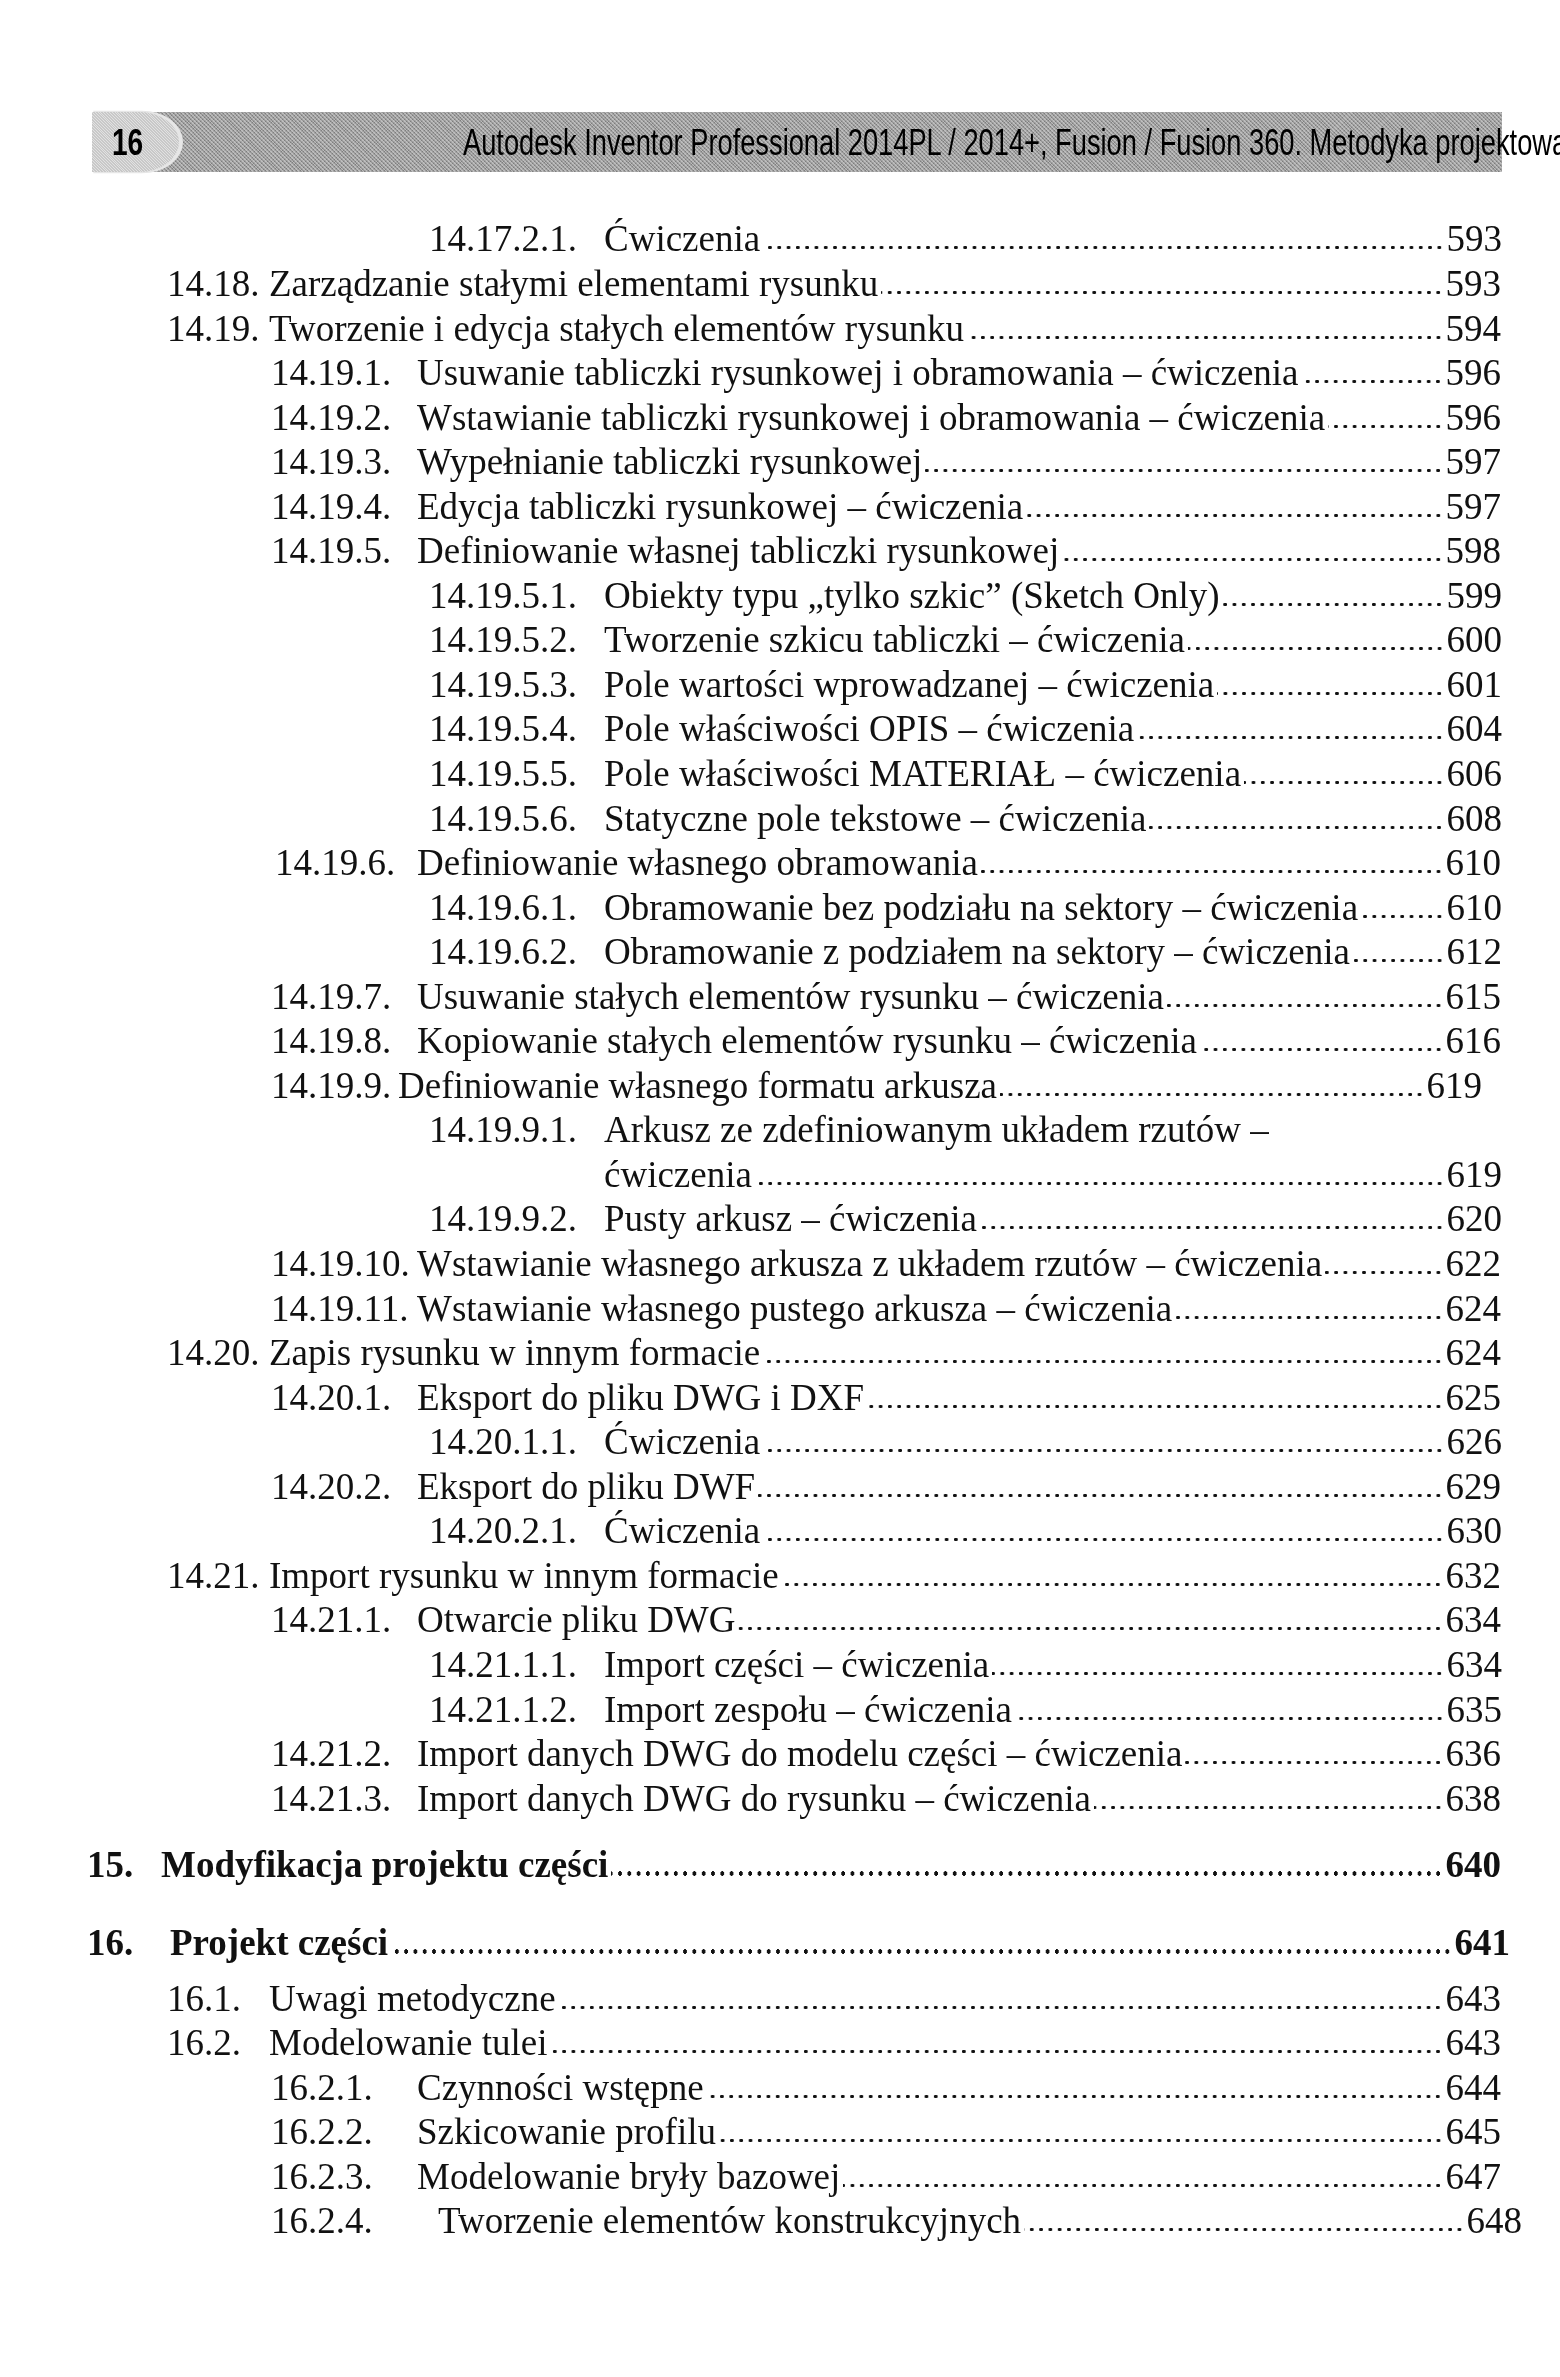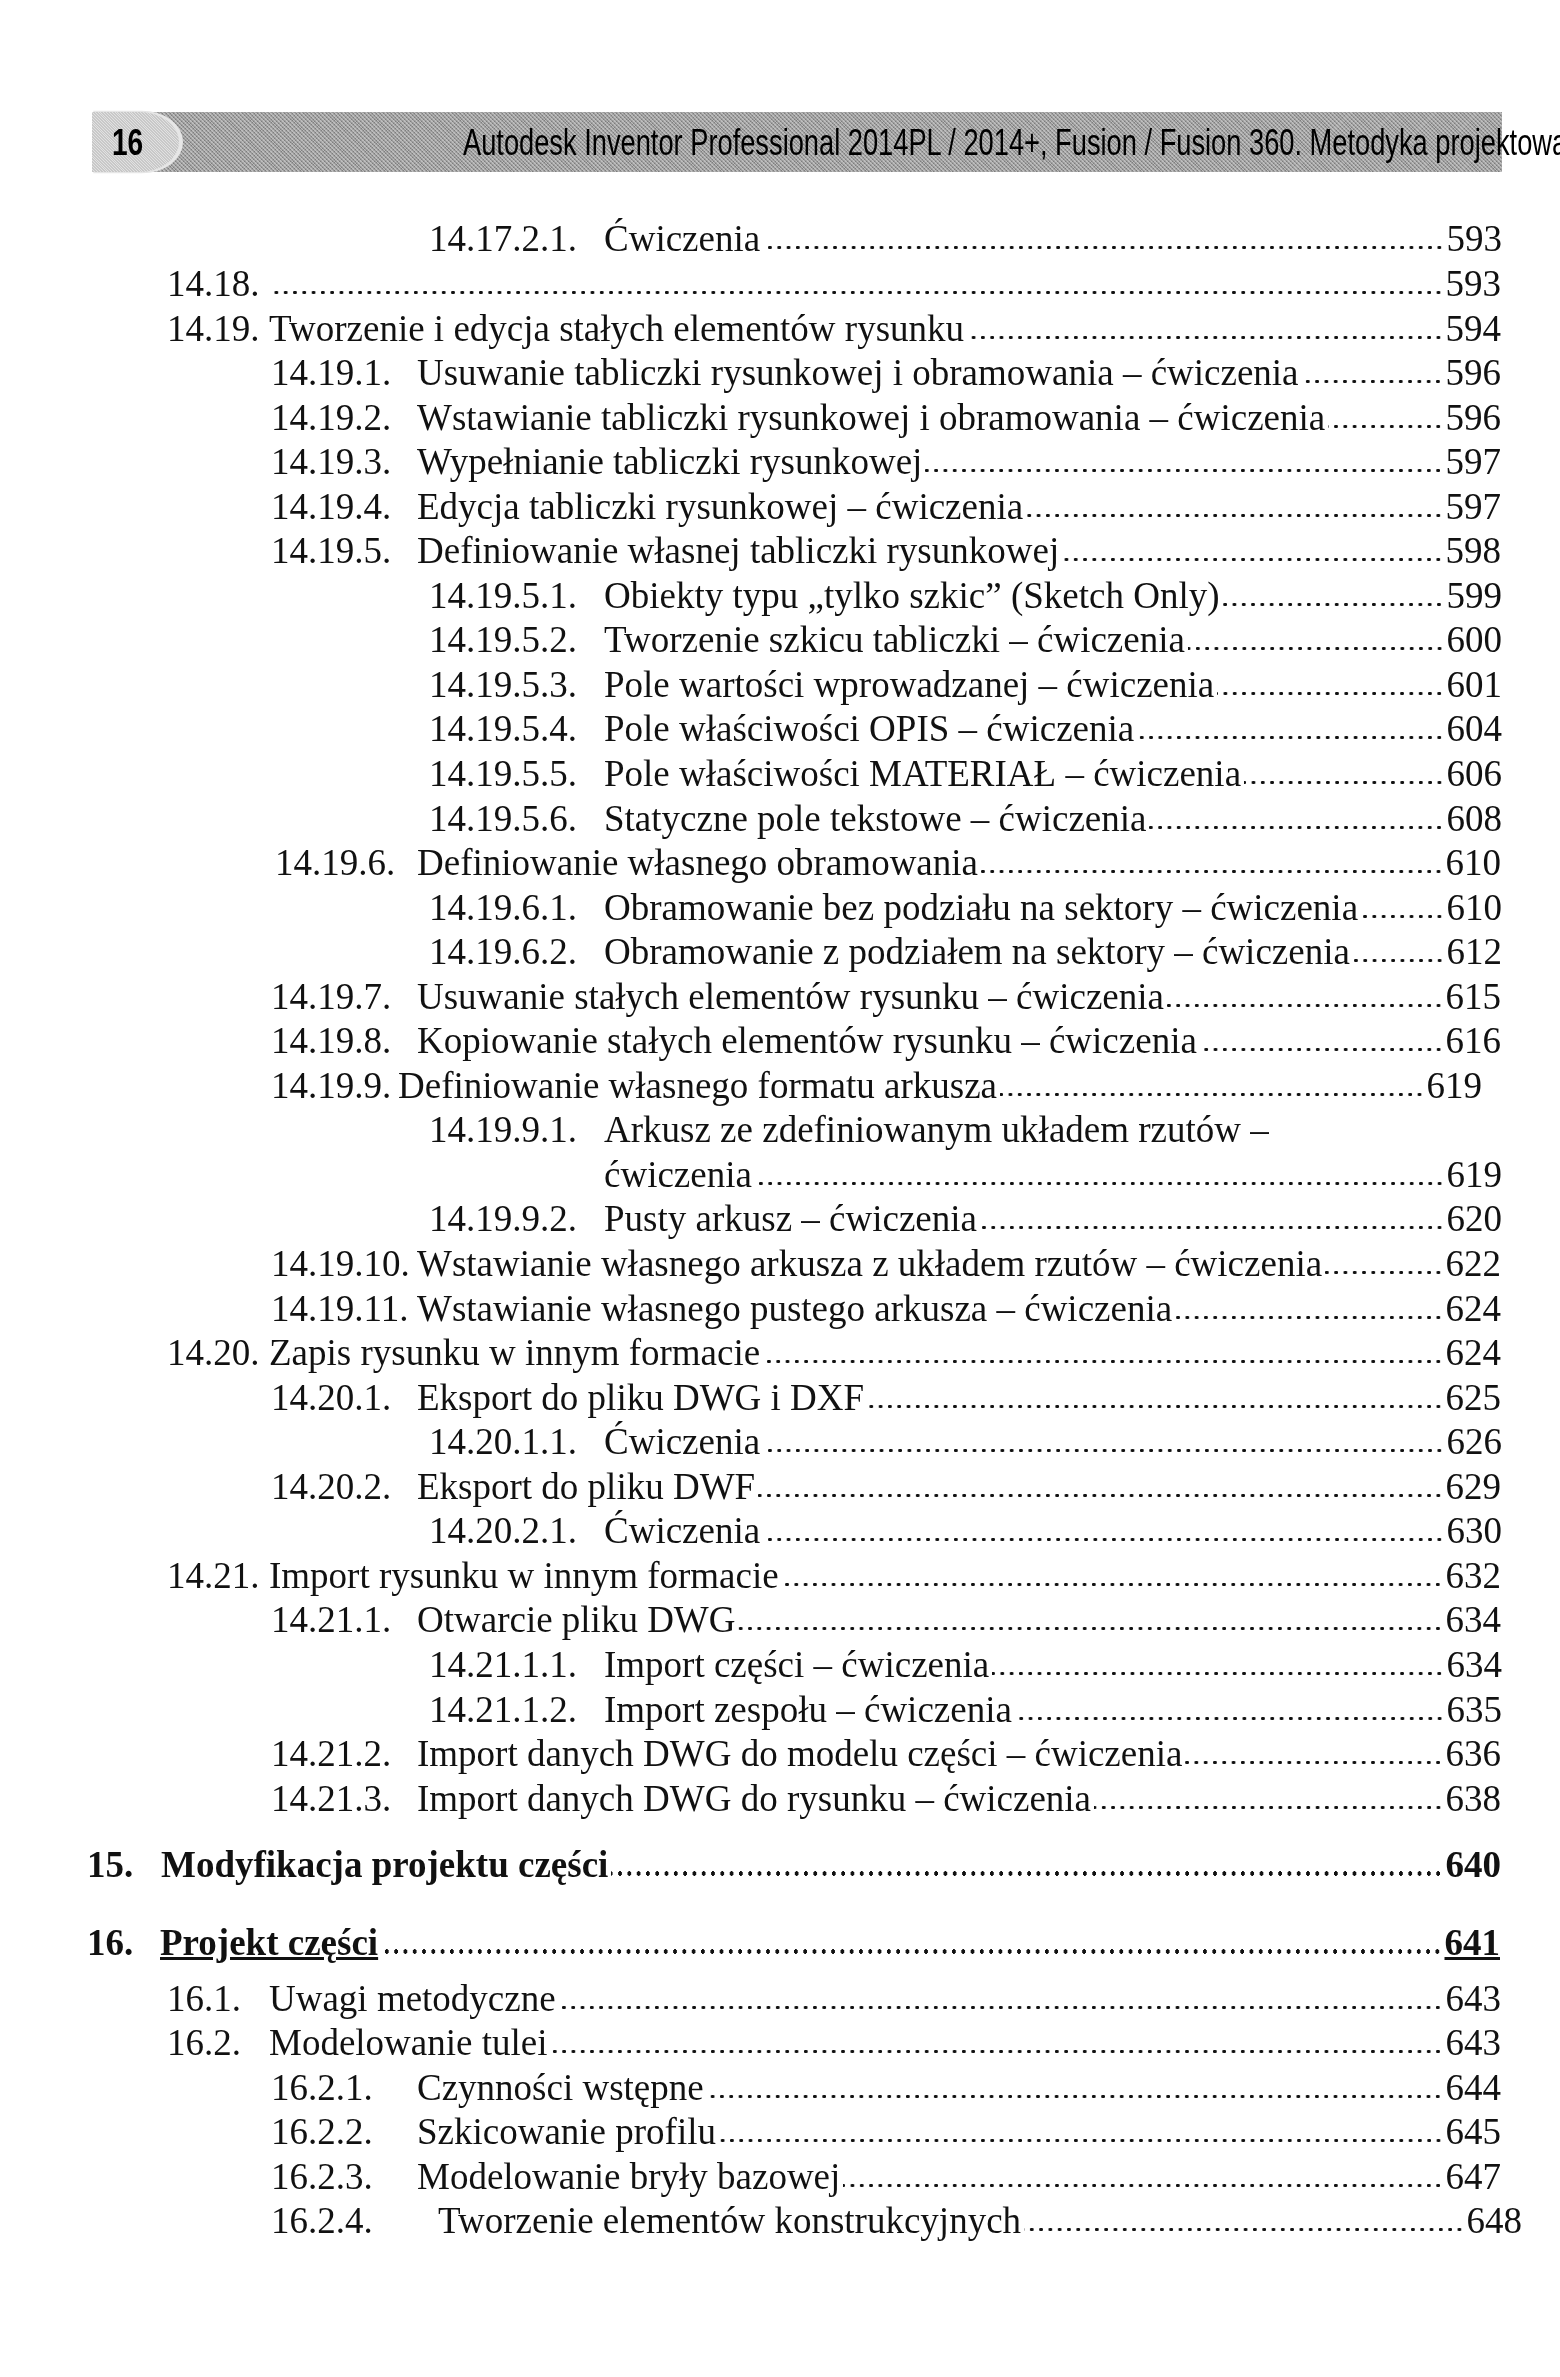--- a/index.html
+++ b/index.html
@@ -56,20 +56,21 @@
       <span class="num" style="left: 429px;">14.17.2.1.</span>
       <div class="entry" style="left: 604px; width: 898px;">
         <span class="title">Ćwiczenia</span>
         <span class="leader"></span>
         <span class="page">593</span>
       </div>
     </div>
     <div class="row" style="top: 262px; left: 0px; width: 1561px;">
       <span class="num" style="left: 167px;">14.18.</span>
       <div class="entry" style="left: 269px; width: 1232px;">
+        <span class="title">Zarządzanie stałymi elementami rysunku</span>
         <span class="leader"></span>
         <span class="page">593</span>
       </div>
     </div>
     <div class="row" style="top: 307px; left: 0px; width: 1561px;">
       <span class="num" style="left: 167px;">14.19.</span>
       <div class="entry" style="left: 269px; width: 1232px;">
         <span class="title">Tworzenie i edycja stałych elementów rysunku</span>
         <span class="leader"></span>
         <span class="page">594</span>
@@ -339,21 +340,21 @@
     <div class="row bold" style="top: 1843px; left: 0px; width: 1561px;">
       <span class="num" style="left: 87px;">15.</span>
       <div class="entry" style="left: 161px; width: 1340px;">
         <span class="title">Modyfikacja projektu części</span>
         <span class="leader"></span>
         <span class="page">640</span>
       </div>
     </div>
     <div class="row bold" style="top: 1921px; left: 0px; width: 1561px;">
       <span class="num" style="left: 87px;">16.</span>
-      <div class="entry" style="left: 160px; width: 1340px; text-decoration: underline;">
+      <div class="entry" style="left: 170px; width: 1340px;">
         <span class="title">Projekt części</span>
         <span class="leader"></span>
         <span class="page">641</span>
       </div>
     </div>
     <div class="row" style="top: 1977px; left: 0px; width: 1561px;">
       <span class="num" style="left: 167px;">16.1.</span>
       <div class="entry" style="left: 269px; width: 1232px;">
         <span class="title">Uwagi metodyczne</span>
         <span class="leader"></span>

